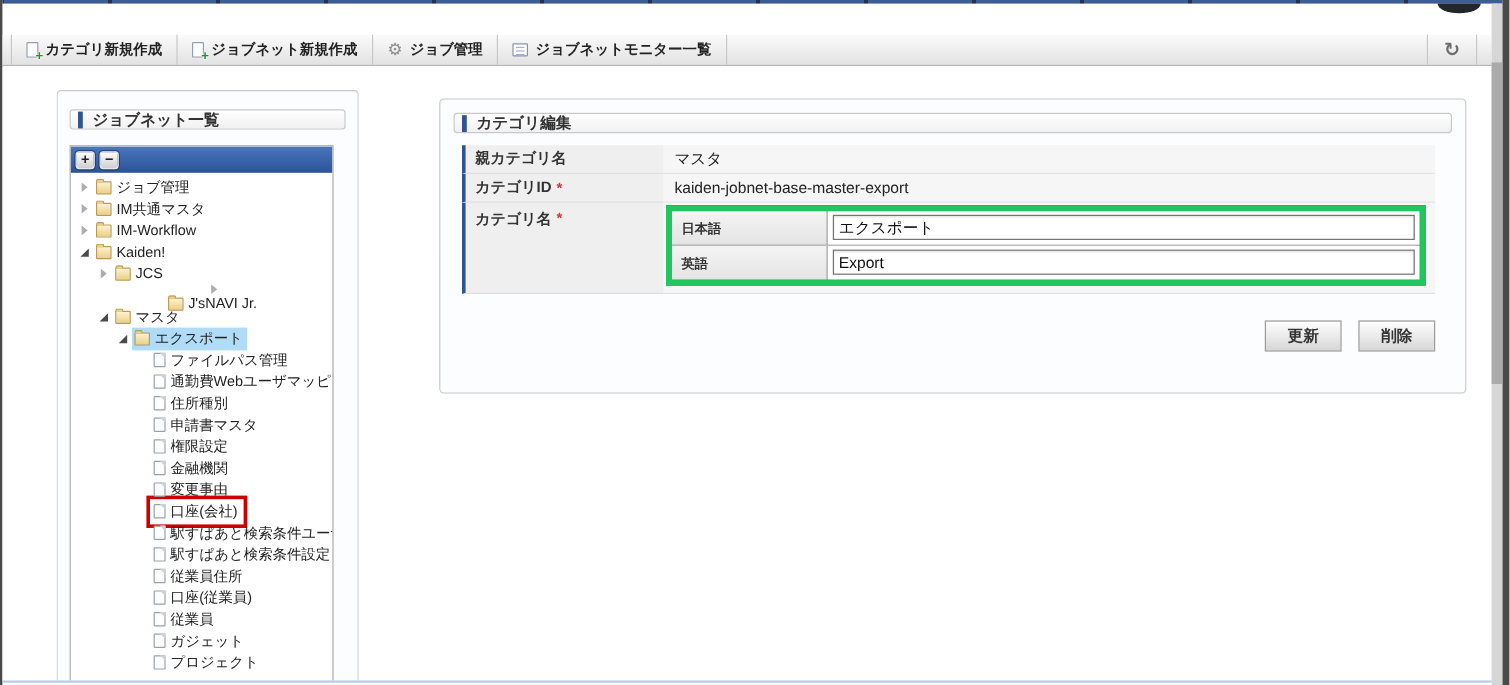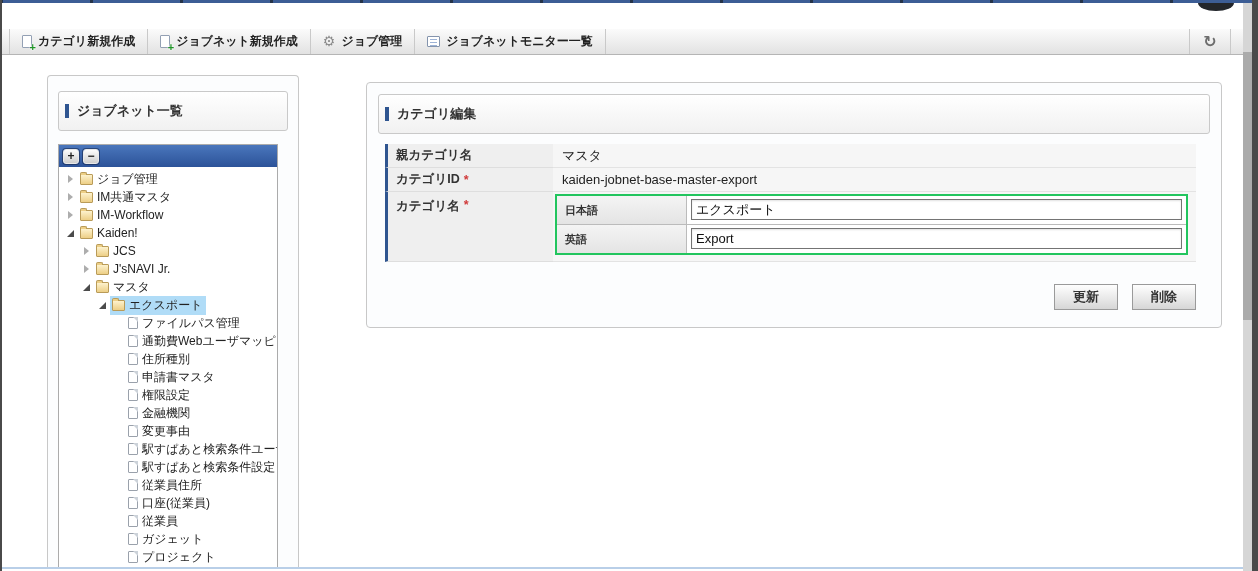--- a/index.html
+++ b/index.html
@@ -52,21 +52,21 @@
   .icon-gear::before { content:"⚙"; color:#8b8b8b; font-size:14px; line-height:1; }
   .icon-monitor { width:13px; height:11px; border:1px solid #8494ad; border-radius:1px; background:#fff; position:relative; flex:none; }
   .icon-monitor::before { content:""; position:absolute; left:2px; right:2px; top:2px; height:1px; background:#9db3d6; box-shadow:0 3px 0 #9db3d6,0 6px 0 #9db3d6; }
   .icon-refresh::before { content:"↻"; font-weight:bold; font-size:16px; color:#6e6e6e; }
 
   
   .content { position:absolute; top:56px; left:0; width:1241px; height:511px; background:#fff; overflow:hidden; }
 
   
   .panel-title {
-    height:40px; border:1px solid #c9c9c9; border-radius:3px;
+    height:17px; border:1px solid #c9c9c9; border-radius:3px;
     background:linear-gradient(180deg,#ffffff,#f1f1f1);
     display:flex; align-items:center; font-size:13px; font-weight:bold; color:#333;
   }
   .panel-title .accent { width:4px; height:14px; background:#2f5590; margin:0 8px 0 6px; }
 
   
   .left-panel {
     position:absolute; left:45px; top:19px; width:252px; height:500px;
     border:1px solid #c8c8c8; border-bottom:none; border-radius:4px 4px 0 0;
     background:#fcfdfe; padding:15px 10px 0 10px;
@@ -106,21 +106,21 @@
     display:flex; align-items:center; padding-left:8px;
     font-weight:bold; color:#333; min-height:24px;
   }
   .f-label.tall { align-items:flex-start; padding-top:6px; }
   .req { color:#d03a3a; margin-left:4px; font-weight:bold; }
   .f-value {
     background:#f6f6f6; border-bottom:1px solid #e3e3e3;
     display:flex; align-items:center; padding-left:9px; font-size:13px; color:#222; min-height:24px;
   }
   .f-value.nested { display:block; padding:2px 8px 6px 2px; }
-  .lang-table { border:2px solid #22c55e; background:#404040; }
+  .lang-table { border:5px solid #22c55e; background:#404040; }
   .lang-row { display:grid; grid-template-columns:130px 1fr; border-bottom:1px solid #bbb; }
   .lang-row:last-child { border-bottom:none; }
   .lang-label {
     background:linear-gradient(180deg,#f4f4f4,#e4e4e4); border-right:1px solid #bbb;
     display:flex; align-items:center; padding-left:8px; height:28px;
     font-size:11px; font-weight:bold; color:#333; white-space:nowrap;
   }
   .lang-input-cell { background:#fff; padding:3px 4px; }
   .lang-input-cell input {
     width:100%; height:21px; border:1px solid #747474; background:#fff;
@@ -214,21 +214,21 @@
       <span class="node-label">Kaiden!</span>
     </span>
   </div>
             <div class="tree-row" style="padding-left: 16px;">
     <span class="expander exp-collapsed"></span>
     <span class="node-line">
       <span class="icon-folder"></span>
       <span class="node-label">JCS</span>
     </span>
   </div>
-            <div class="tree-row" style="padding-left: 16px;">
+            <div class="tree-row" style="padding-left: 16px; flex-direction: column;">
     <span class="expander exp-collapsed"></span>
     <span class="node-line">
       <span class="icon-folder"></span>
       <span class="node-label">J'sNAVI Jr.</span>
     </span>
   </div>
             <div class="tree-row" style="padding-left: 16px;">
     <span class="expander exp-expanded"></span>
     <span class="node-line">
       <span class="icon-folder"></span>
@@ -282,20 +282,27 @@
     <span class="node-line">
       <span class="icon-page"></span>
       <span class="node-label">金融機関</span>
     </span>
   </div>
             <div class="tree-row" style="padding-left: 48px;">
     <span class="expander"></span>
     <span class="node-line">
       <span class="icon-page"></span>
       <span class="node-label">変更事由</span>
+    </span>
+  </div>
+            <div class="tree-row" style="padding-left: 48px;">
+    <span class="expander"></span>
+    <span class="node-line redbox">
+      <span class="icon-page"></span>
+      <span class="node-label">口座(会社)</span>
     </span>
   </div>
             <div class="tree-row" style="padding-left: 48px;">
     <span class="expander"></span>
     <span class="node-line">
       <span class="icon-page"></span>
       <span class="node-label">駅すぱあと検索条件ユーザ</span>
     </span>
   </div>
             <div class="tree-row" style="padding-left: 48px;">

